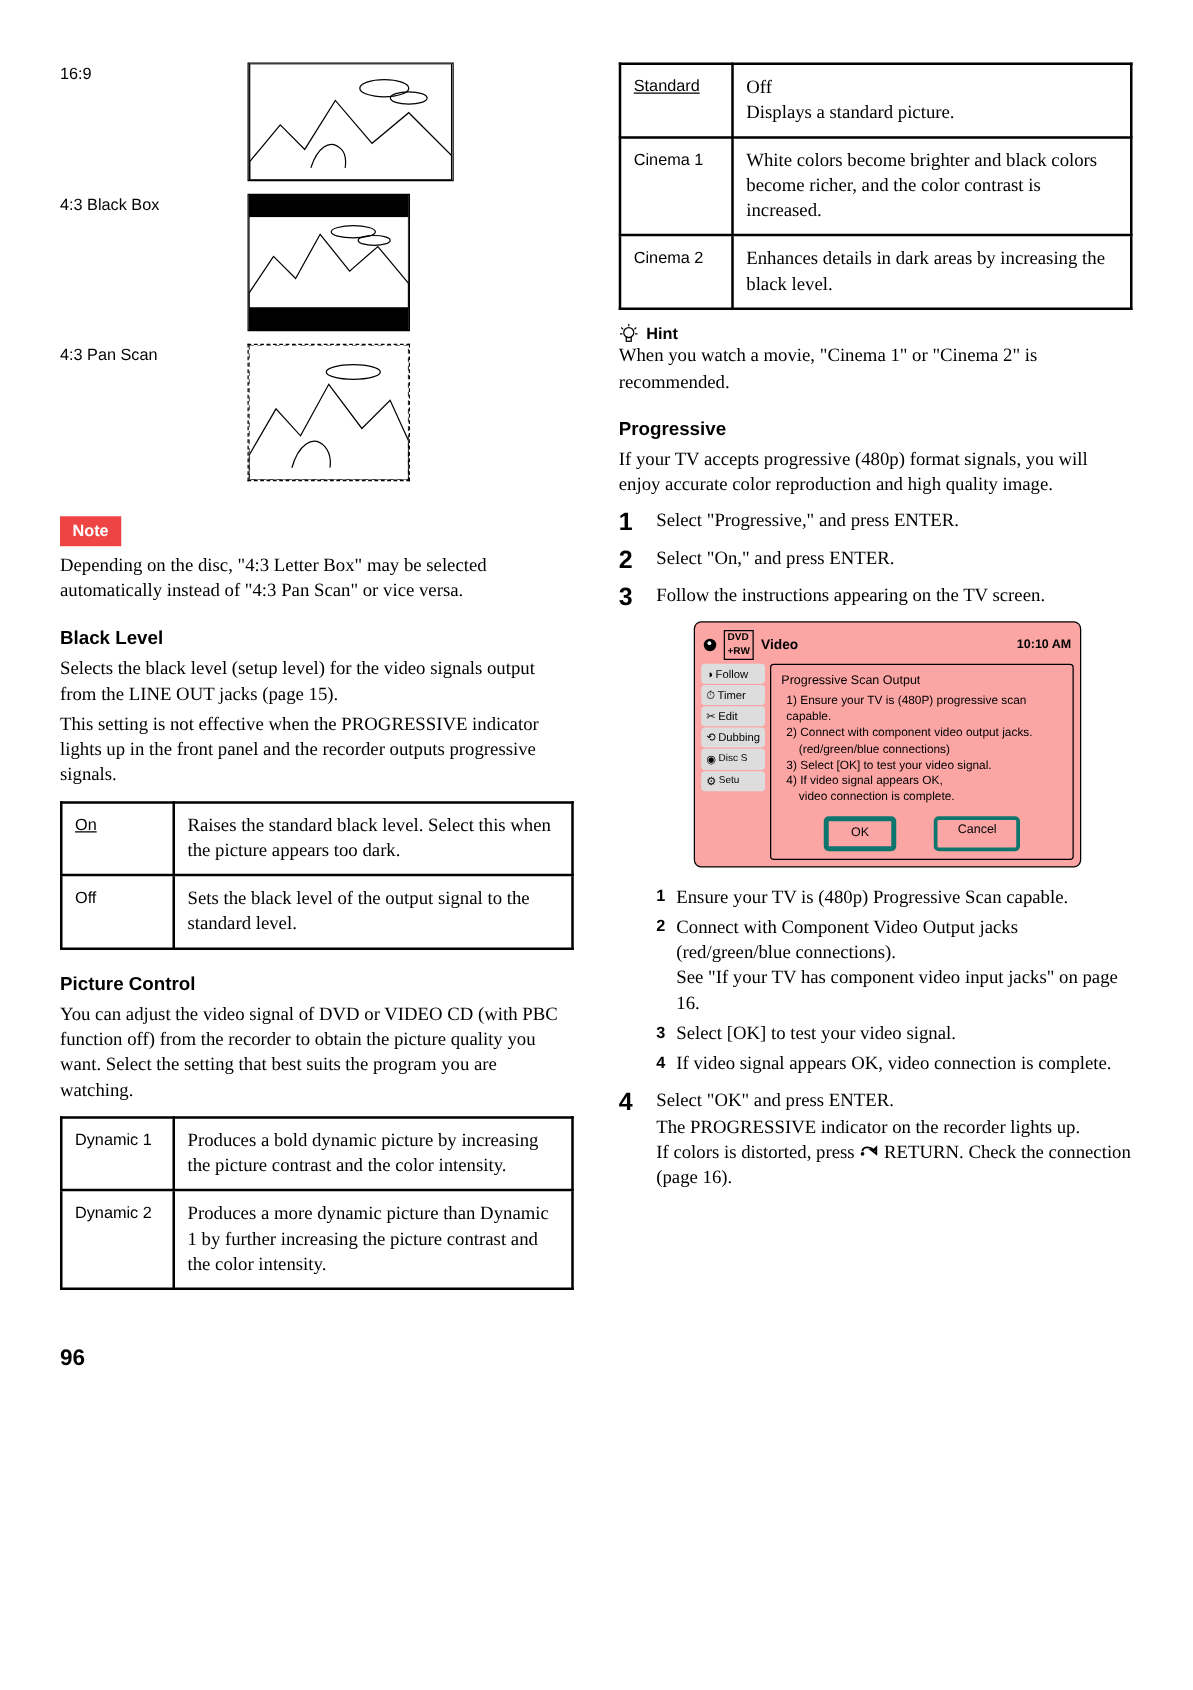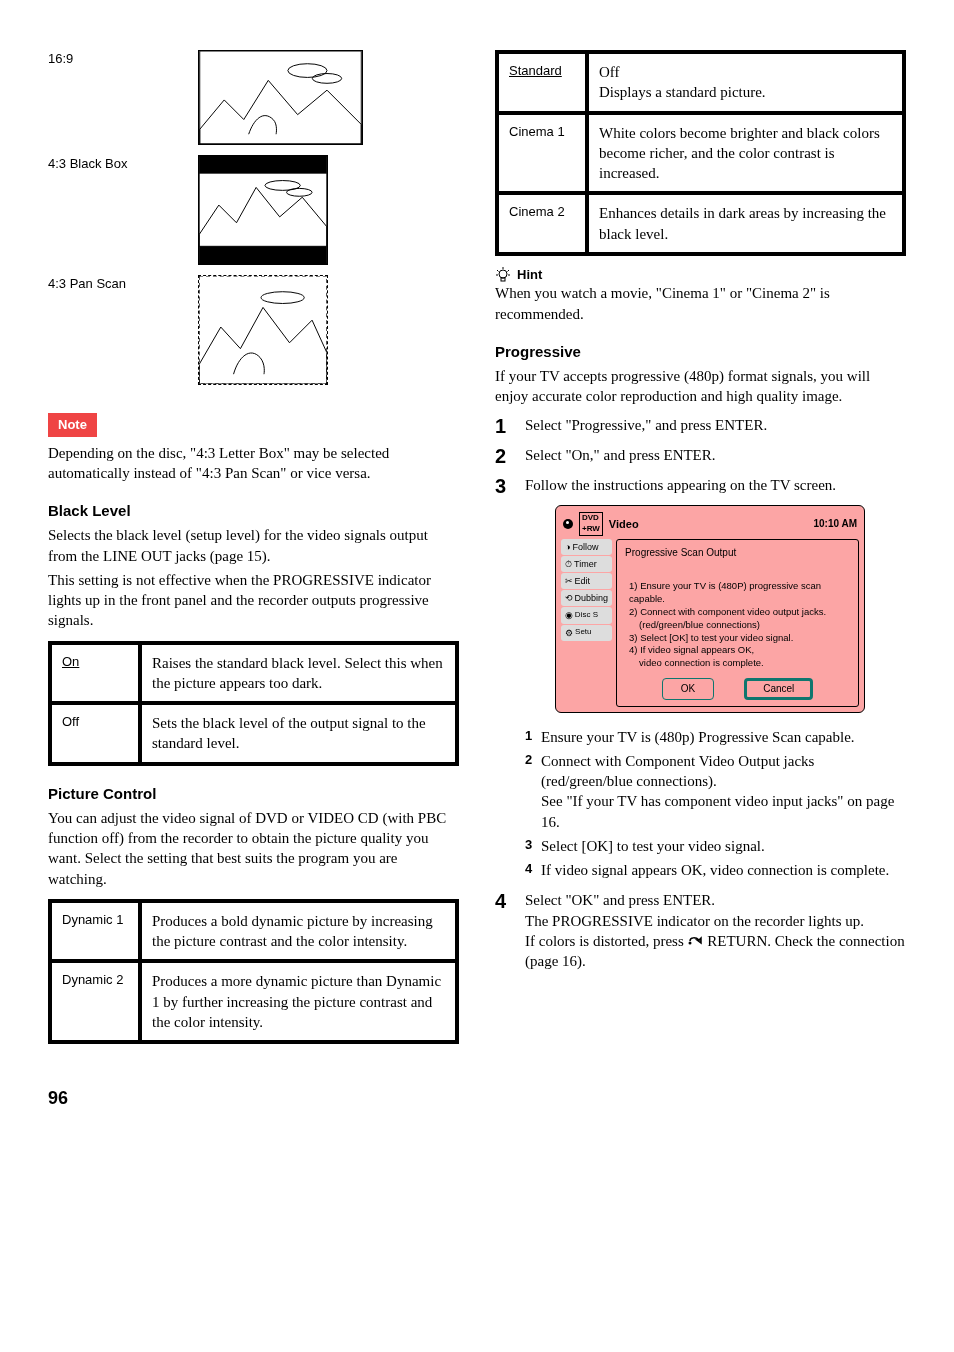--- a/index.html
+++ b/index.html
@@ -30,21 +30,21 @@
   .hint-label { font-family: Arial, Helvetica, sans-serif; font-weight:bold; font-size:13px; }
   h3.section {
     font-family: Arial, Helvetica, sans-serif; font-weight:bold;
     font-size:15px; margin-top:18px; margin-bottom:4px;
   }
   p { margin-bottom:4px; }
   table.grid {
     border-collapse: collapse; width:100%; margin-top:10px; margin-bottom:8px;
   }
   table.grid td {
-    border:4px solid #000000; padding:8px 10px; vertical-align:top;
+    border:2px solid #000000; padding:8px 10px; vertical-align:top;
     font-size:15px;
   }
   table.grid td.lbl {
     font-family: Arial, Helvetica, sans-serif; font-size:13px; width:90px;
   }
   .underline { text-decoration: underline; }
   .arrows { font-family: sans-serif; }
   ol.steps { list-style:none; counter-reset: step; margin-top:8px; }
   ol.steps > li { position:relative; padding-left:30px; margin-bottom:10px; }
   ol.steps > li::before {
@@ -63,26 +63,26 @@
   .ss-body { display:flex; gap:4px; }
   .ss-sidebar { display:flex; flex-direction:column; gap:1px; }
   .ss-side-item {
     background:#ddd; border-radius:3px; padding:2px 4px; font-size:9px;
     display:flex; align-items:center; gap:2px; white-space:nowrap;
   }
   .ss-main {
     flex:1; border:1px solid #000; border-radius:3px; padding:6px 8px;
     font-size:9.5px; line-height:1.35; display:flex; flex-direction:column;
   }
-  .ss-main-heading { font-size:10px; margin-bottom:21px; }
+  .ss-main-heading { font-size:10px; margin-bottom:4px; }
   .ss-list-item { padding-left:4px; }
   .ss-indent { padding-left:14px; }
   .ss-buttons { display:flex; justify-content:center; gap:30px; margin-top:8px; }
   .ss-btn {
-    border:1px solid #0f766e; border-radius:4px; padding:3px 18px; font-size:10px;
+    border:4px solid #0f766e; border-radius:4px; padding:3px 18px; font-size:10px;
   }
   .ss-btn.selected { border-width:3px; padding:1px 16px; }
   ol.sub { list-style:none; counter-reset: sub; margin-left:0; }
   ol.sub > li { position:relative; padding-left:16px; margin-bottom:4px; }
   ol.sub > li::before {
     counter-increment: sub; content: counter(sub);
     position:absolute; left:0; top:0;
     font-family: Arial, Helvetica, sans-serif; font-weight:bold; font-size:13px;
   }
   .pagenum {

